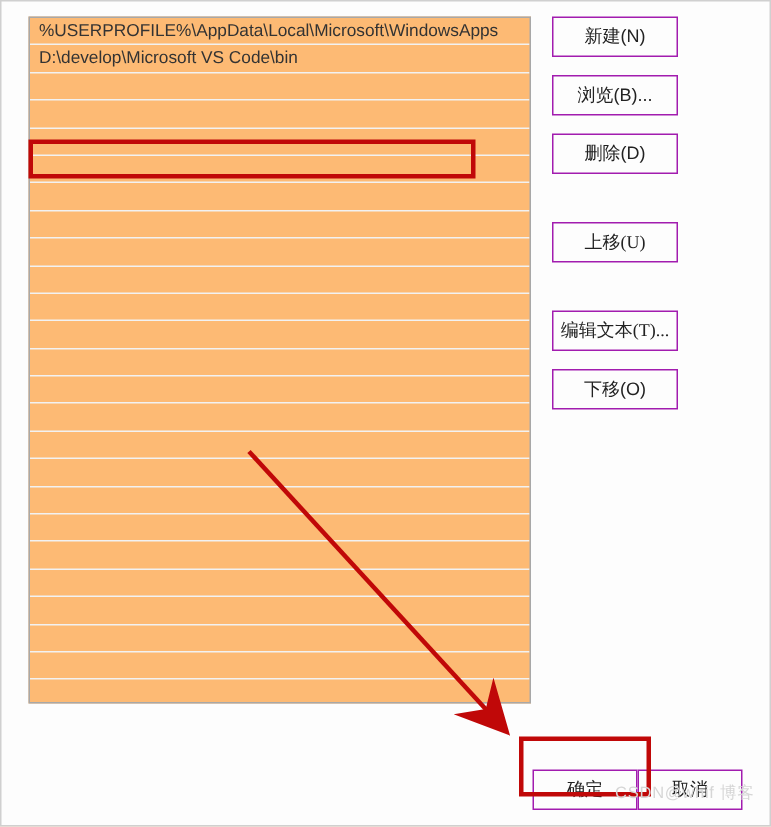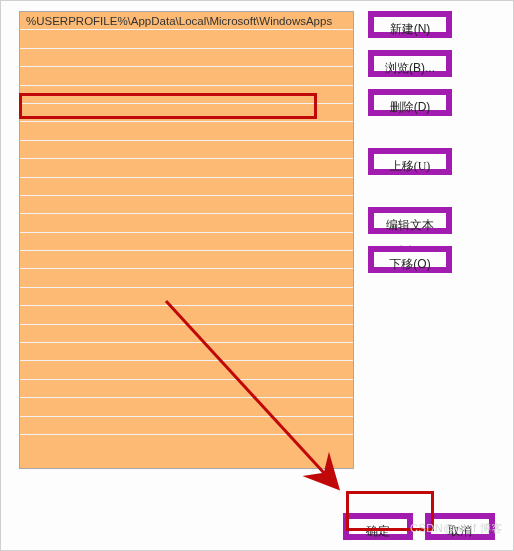--- a/index.html
+++ b/index.html
@@ -65,34 +65,33 @@
     }
     .side-buttons {
       display: flex;
       flex-direction: column;
       gap: 12px;
     }
     .btn {
       width: 84px;
       height: 27px;
       background: #fdfdfd;
-      border: 6px solid #a21caf;
+      border: 1px solid #a21caf;
       font-size: 12px;
       color: #222;
       cursor: pointer;
       padding: 0;
       line-height: 25px;
     }
     .gap-lg { margin-top: 20px; font-family: Liberation Serif, serif; }
     .footer {
       position: absolute;
       bottom: 10px;
       right: 18px;
       display: flex;
-      gap: 12px;
       border-radius: 12px;
     }
     .footer .btn { width: 70px; }
     .highlight-row3 {
       position: absolute;
       left: 18px;
       top: 92px;
       width: 298px;
       height: 26px;
       border: 3px solid #c00808;
@@ -129,20 +128,21 @@
 </head>
 <body>
 
 <div class="dialog">
 
 
   <div class="content">
 
     <div class="listbox" id="listbox">
         <div class="list-row">%USERPROFILE%\AppData\Local\Microsoft\WindowsApps</div>
+        <div class="list-row">D:\develop\Microsoft VS Code\bin</div>
         <div class="list-row"></div>
         <div class="list-row"></div>
         <div class="list-row"></div>
         <div class="list-row"></div>
         <div class="list-row"></div>
         <div class="list-row"></div>
         <div class="list-row"></div>
         <div class="list-row"></div>
         <div class="list-row"></div>
         <div class="list-row"></div>

